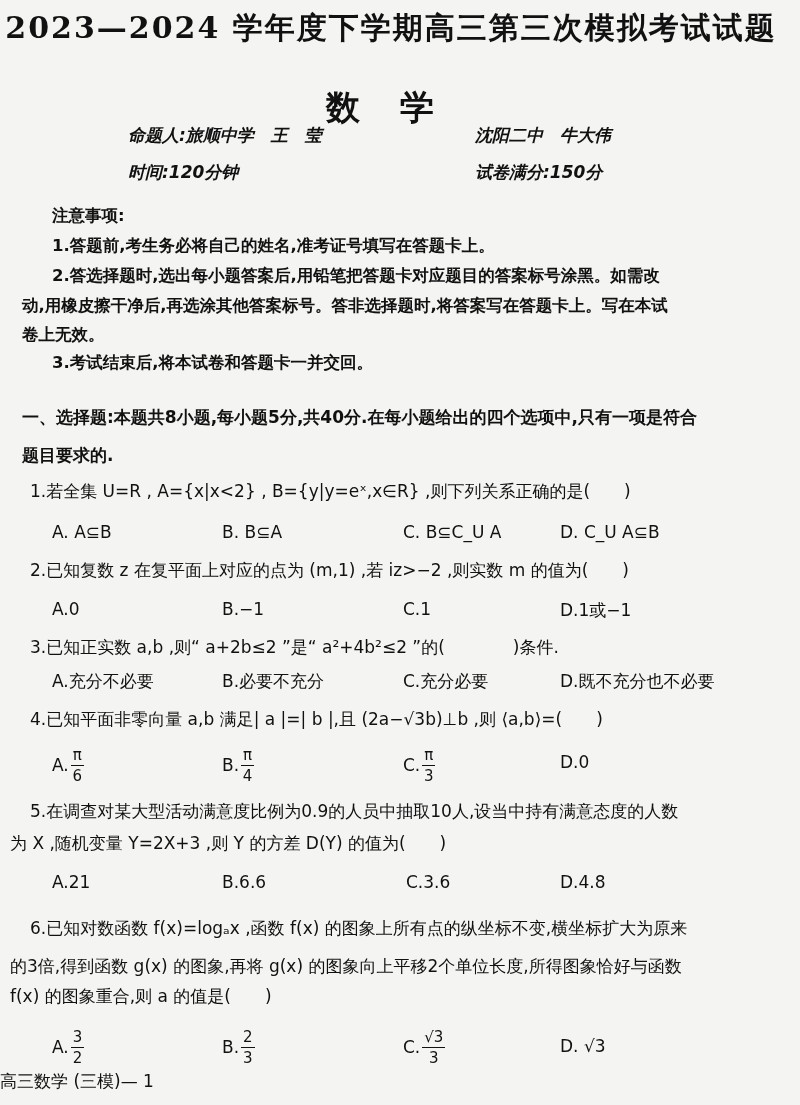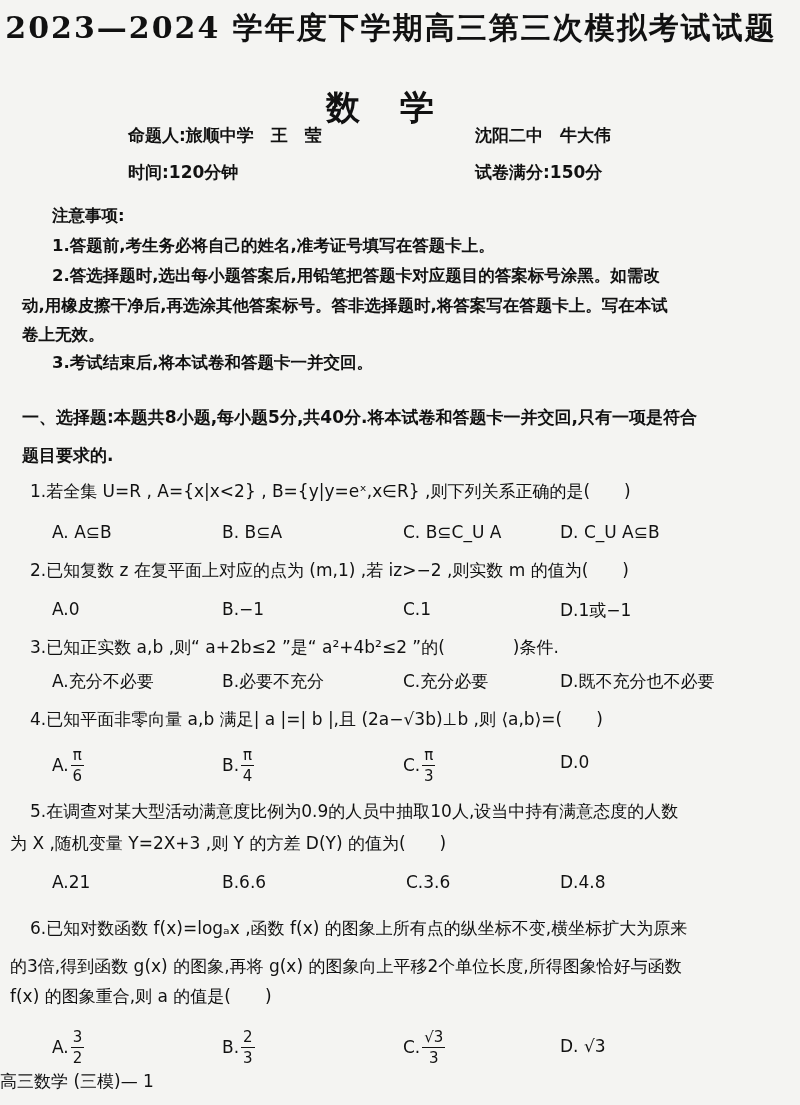--- a/index.html
+++ b/index.html
@@ -14,21 +14,21 @@
   .title {
     left: 0; width: 782px; top: 8px; text-align: center;
     font-size: 30px; letter-spacing: 2px; font-weight: bold;
   }
   .subject {
     left: 0; width: 800px; top: 62px; text-align: center;
     font-size: 34px; font-weight: bold; letter-spacing: 40px;
     font-family: "DejaVu Sans", sans-serif;
     margin-top: 23px;
   }
-  .meta { font-size: 17px; font-weight: bold; font-family: "DejaVu Sans", sans-serif; }
+  .meta { font-size: 17px; font-weight: bold; font-family: "DejaVu Sans", sans-serif; font-style: italic; }
   .note { font-size: 16.5px; font-weight: bold; font-family: "DejaVu Sans", sans-serif; }
   .section { font-size: 17px; font-weight: bold; font-family: "DejaVu Sans", sans-serif; }
   .q { font-size: 17px; font-family: "DejaVu Sans", sans-serif; }
   .opt { font-size: 17px; font-family: "DejaVu Sans", sans-serif; }
   .frac {
     display: inline-flex; flex-direction: column; align-items: center;
     vertical-align: middle; line-height: 1; font-size: 15px; margin-left: 2px;
   }
   .frac .num { border-bottom: 1px solid #111; padding: 0 2px 2px 2px; }
   .frac .den { padding-top: 3px; }
@@ -48,21 +48,21 @@
 <div class="abs meta" style="left:128px; top:161px;">时间:120分钟</div>
 <div class="abs meta" style="left:475px; top:161px;">试卷满分:150分</div>
 
 <div class="abs note" style="left:52px; top:205px;">注意事项:</div>
 <div class="abs note" style="left:52px; top:235px;">1.答题前,考生务必将自己的姓名,准考证号填写在答题卡上。</div>
 <div class="abs note" style="left:52px; top:265px;">2.答选择题时,选出每小题答案后,用铅笔把答题卡对应题目的答案标号涂黑。如需改</div>
 <div class="abs note" style="left:22px; top:295px;">动,用橡皮擦干净后,再选涂其他答案标号。答非选择题时,将答案写在答题卡上。写在本试</div>
 <div class="abs note" style="left:22px; top:324px;">卷上无效。</div>
 <div class="abs note" style="left:52px; top:352px;text-align:right;">3.考试结束后,将本试卷和答题卡一并交回。</div>
 
-<div class="abs section" style="left:22px; top:406px;">一、选择题:本题共8小题,每小题5分,共40分.将本试卷和答题卡一并交回,只有一项是符合</div>
+<div class="abs section" style="left:22px; top:406px;">一、选择题:本题共8小题,每小题5分,共40分.在每小题给出的四个选项中,只有一项是符合</div>
 <div class="abs section" style="left:22px; top:444px;">题目要求的.</div>
 
 <div class="abs q" style="left:30px; top:480px;">1.若全集 U=R , A={x|x&lt;2} , B={y|y=eˣ,x∈R} ,则下列关系正确的是(　　)</div>
 <div class="abs opt" style="left:52px; top:522px;">A. A⊆B</div>
 <div class="abs opt" style="left:222px; top:522px;">B. B⊆A</div>
 <div class="abs opt" style="left:403px; top:522px;">C. B⊆C_U A</div>
 <div class="abs opt" style="left:560px; top:522px;">D. C_U A⊆B</div>
 
 <div class="abs q" style="left:30px; top:559px;">2.已知复数 z 在复平面上对应的点为 (m,1) ,若 iz&gt;−2 ,则实数 m 的值为(　　)</div>
 <div class="abs opt" style="left:52px; top:599px;">A.0</div>

